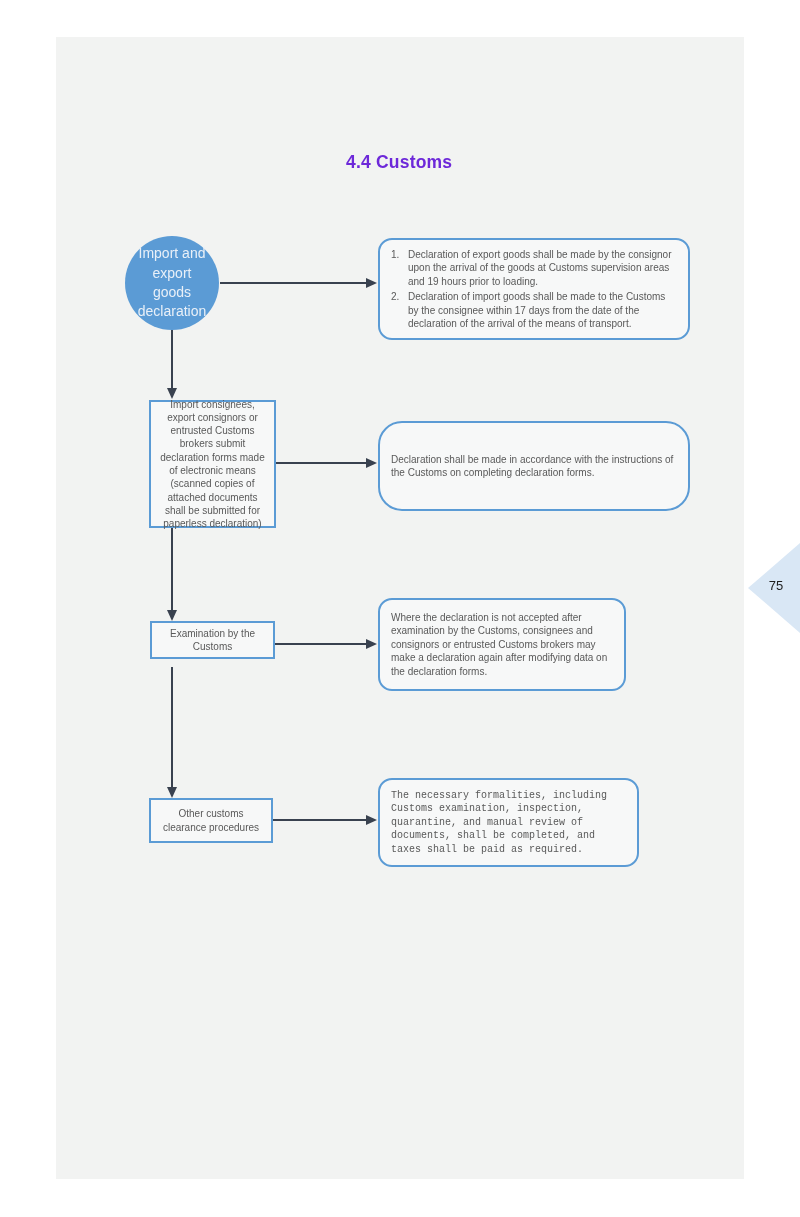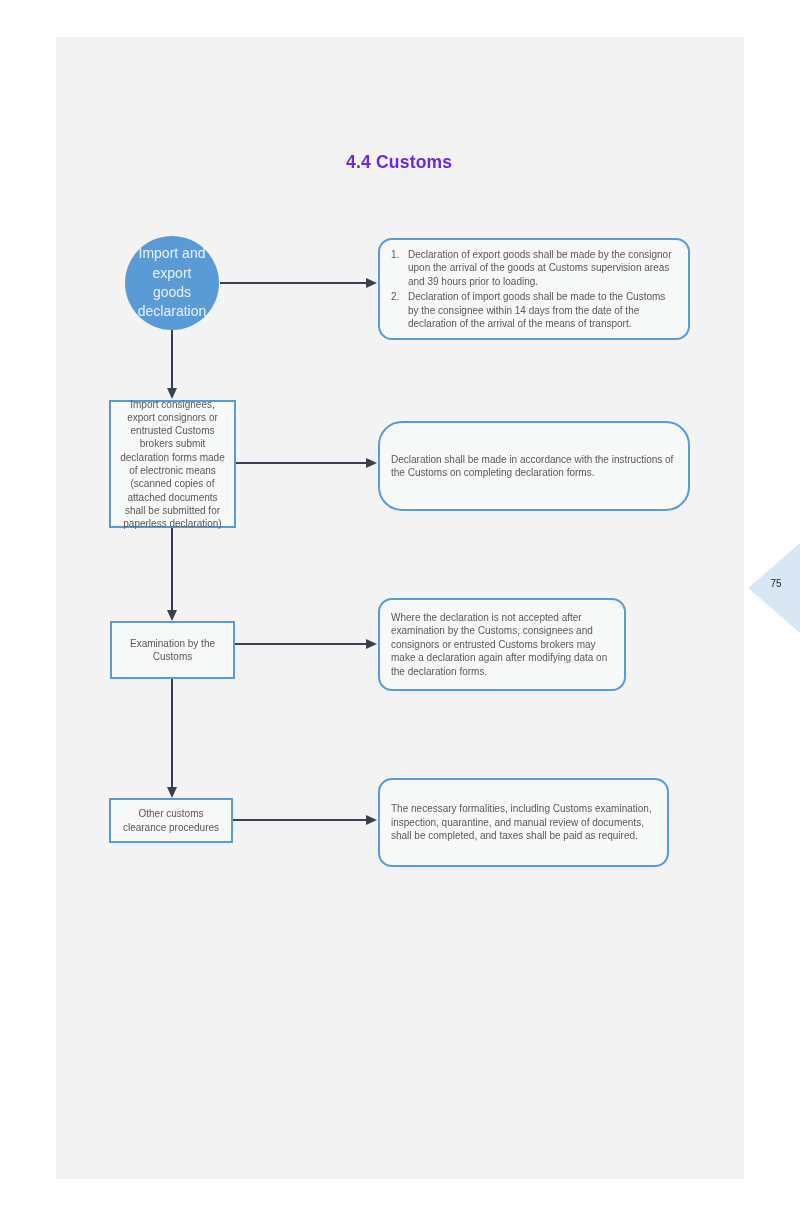--- a/index.html
+++ b/index.html
@@ -49,58 +49,59 @@
     position: absolute;
     box-sizing: border-box;
     border: 2px solid #5b9bd5;
     background: #f7f8f8;
     color: #595959;
     font-size: 10px;
     line-height: 1.33;
     display: flex; align-items: center; justify-content: center;
     text-align: center;
     padding: 3px 5px;
+    margin-left: 40px;
   }
   .step-box.step-1 { left: 109px; top: 400px; width: 127px; height: 128px; }
-  .step-box.step-2 { left: 110px; top: 621px; width: 125px; height: 58px; }
+  .step-box.step-2 { left: 110px; top: 621px; width: 125px; height: 38px; }
   .step-box.step-3 { left: 109px; top: 798px; width: 124px; height: 45px; }
   .note-box {
     position: absolute;
     box-sizing: border-box;
     border: 2px solid #5b9bd5;
     border-radius: 14px;
     background: #f7f8f8;
     color: #595959;
     font-size: 10px;
     line-height: 1.35;
     display: flex; flex-direction: column; justify-content: center;
     text-align: left;
     padding: 6px 10px 6px 11px;
   }
   .note-box.note-1 { left: 378px; top: 238px; width: 312px; height: 102px; }
   .note-box.note-2 { left: 378px; top: 421px; width: 312px; height: 90px; border-radius: 24px; }
   .note-box.note-3 { left: 378px; top: 598px; width: 248px; height: 93px; }
-  .note-box.note-4 { left: 378px; top: 778px; width: 291px; height: 89px; }
+  .note-box.note-4 { left: 378px; top: 778px; width: 261px; height: 89px; font-family: Liberation Mono, monospace; }
   .note-list { display: flex; flex-direction: column; gap: 2px; }
   .note-item { display: flex; }
   .note-num { width: 17px; flex: 0 0 17px; }
   .note-text { flex: 1; }
   .page-tab {
     position: absolute;
     left: 748px; top: 543px;
     width: 52px; height: 90px;
     background: #d9e7f5;
     clip-path: polygon(0 50%, 100% 0, 100% 100%);
   }
   .page-num {
     position: absolute;
     left: 756px; top: 578px;
     width: 40px;
     text-align: center;
-    font-size: 10px;
+    font-size: 13px;
     color: #1f1f1f;
   }
 </style>
 </head>
 <body>
 
 <div class="panel"></div>
 
 <div class="page-title">4.4 Customs</div>
 
@@ -142,25 +143,25 @@
 </div>
 
 <div class="step-box step-3">
   <span>Other customs clearance procedures</span>
 </div>
 
 <div class="note-box note-1">
   <div class="note-list">
     <div class="note-item">
       <span class="note-num">1.</span>
-      <span class="note-text">Declaration of export goods shall be made by the consignor upon the arrival of the goods at Customs supervision areas and 39 hours prior to loading.</span>
+      <span class="note-text">Declaration of export goods shall be made by the consignor upon the arrival of the goods at Customs supervision areas and 19 hours prior to loading.</span>
     </div>
     <div class="note-item">
       <span class="note-num">2.</span>
-      <span class="note-text">Declaration of import goods shall be made to the Customs by the consignee within 14 days from the date of the declaration of the arrival of the means of transport.</span>
+      <span class="note-text">Declaration of import goods shall be made to the Customs by the consignee within 17 days from the date of the declaration of the arrival of the means of transport.</span>
     </div>
   </div>
 </div>
 
 <div class="note-box note-2">
   <span>Declaration shall be made in accordance with the instructions of the Customs on completing declaration forms.</span>
 </div>
 
 <div class="note-box note-3">
   <span>Where the declaration is not accepted after examination by the Customs, consignees and consignors or entrusted Customs brokers may make a declaration again after modifying data on the declaration forms.</span>

